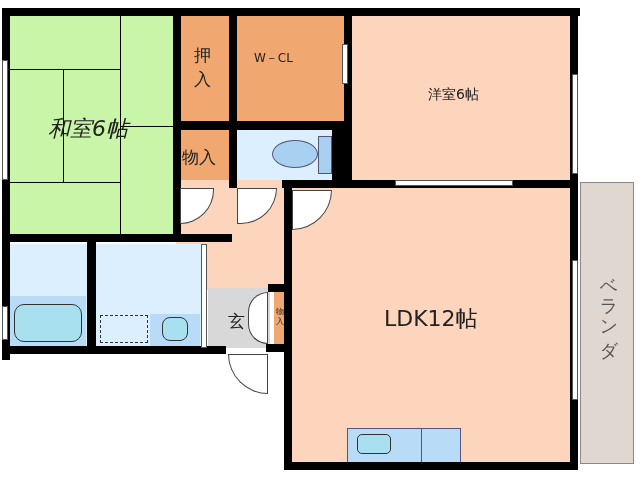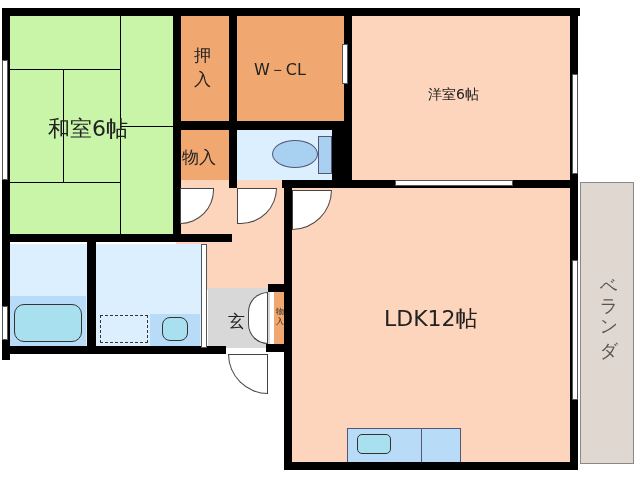--- a/index.html
+++ b/index.html
@@ -69,23 +69,23 @@
 <div class="win" style="left:2px;top:306px;width:6px;height:34px;"></div>
 <div class="win" style="left:201px;top:244px;width:6px;height:104px;"></div>
 <div class="win" style="left:342px;top:44px;width:6px;height:40px;"></div>
 
 <div class="door" style="left:180px;top:188px;width:34px;height:36px;border-radius:0 0 34px 0;"></div>
 <div class="door" style="left:237px;top:188px;width:40px;height:36px;border-radius:0 0 40px 0;"></div>
 <div class="door" style="left:292px;top:190px;width:40px;height:40px;border-radius:0 0 40px 0;"></div>
 <div class="door" style="left:248px;top:292px;width:20px;height:52px;border-radius:20px 0 0 20px;"></div>
 <div class="door" style="left:228px;top:354px;width:40px;height:40px;border-radius:0 0 0 40px;"></div>
 
-<div class="lbl" style="left:48px;top:114px;font-size:22px;">和室6帖</div>
+<div class="lbl" style="left:48px;top:114px;font-size:22px;font-style:italic;">和室6帖</div>
 <div class="lbl" style="left:194px;top:44px;font-size:17px;">押</div>
 <div class="lbl" style="left:194px;top:68px;font-size:17px;">入</div>
-<div class="lbl" style="left:254px;top:60px;font-size:16px;">W－CL</div>
+<div class="lbl" style="left:254px;top:50px;font-size:12px;">W－CL</div>
 <div class="lbl" style="left:182px;top:146px;font-size:17px;">物入</div>
 <div class="lbl" style="left:428px;top:86px;font-size:14px;">洋室6帖</div>
 <div class="lbl" style="left:384px;top:304px;font-size:22px;text-align:right;">LDK12帖</div>
 <div class="lbl" style="left:228px;top:310px;font-size:17px;">玄</div>
 <div class="lbl" style="left:276px;top:306px;font-size:8px;">物</div>
 <div class="lbl" style="left:276px;top:316px;font-size:8px;">入</div>
 <div class="lbl" style="left:597px;top:266px;font-size:18px;writing-mode:vertical-rl;color:#555;">ベランダ</div>
 
 </body></html>

